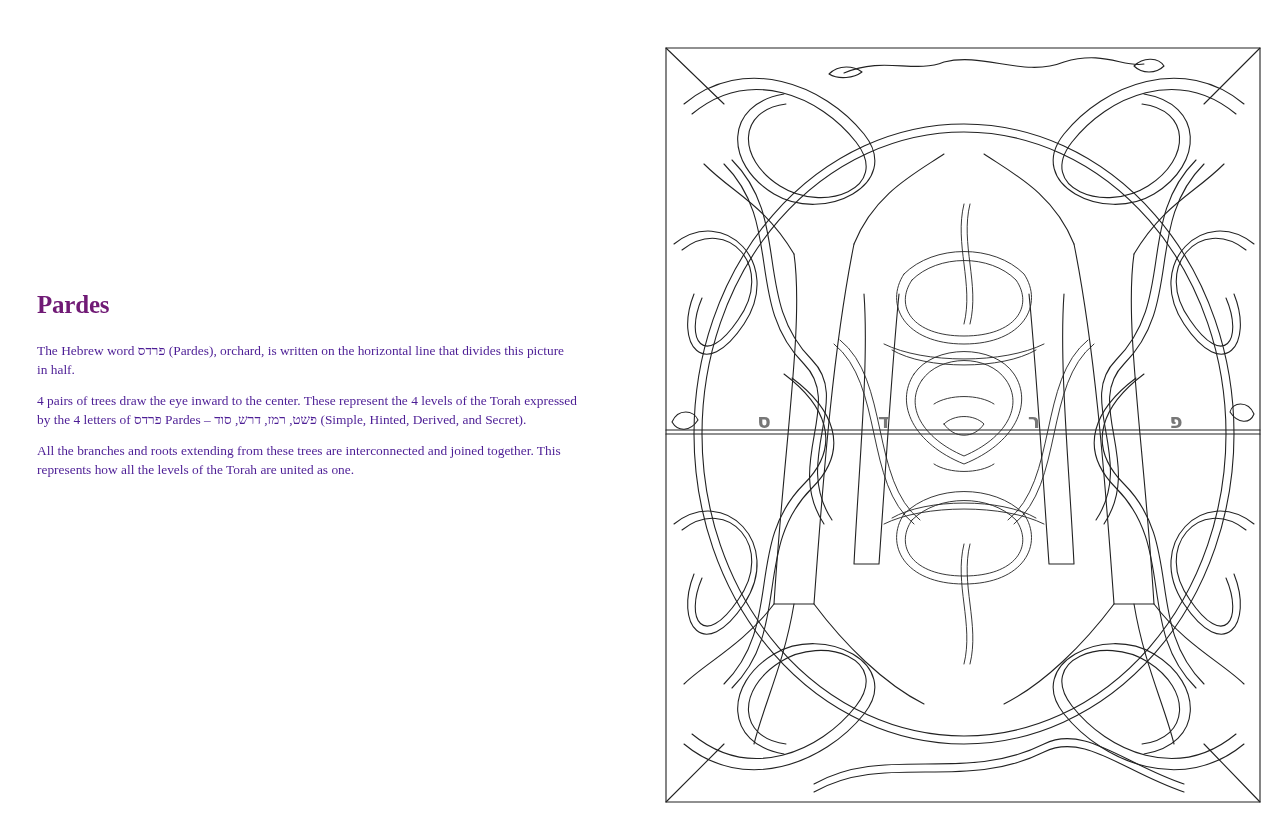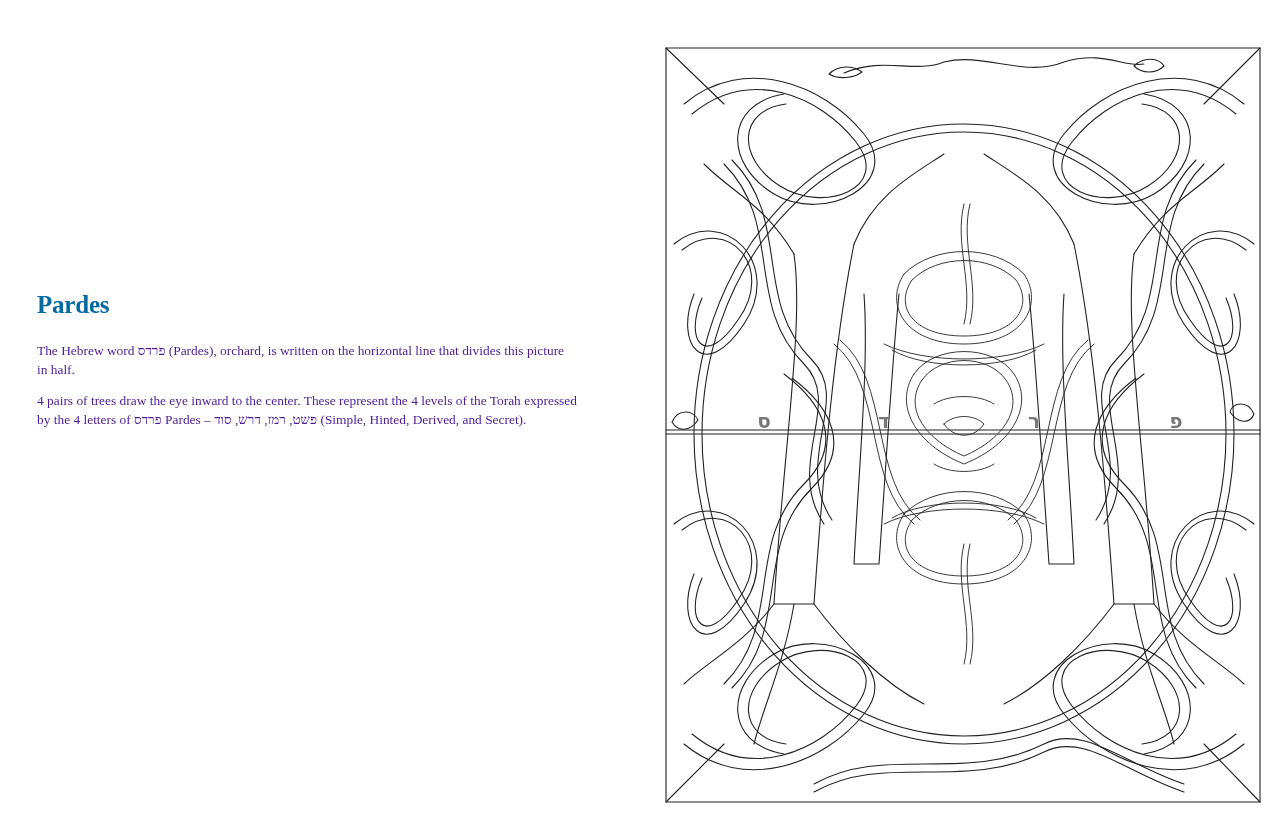--- a/index.html
+++ b/index.html
@@ -10,41 +10,42 @@
       color: #1a1a1a;
     }
     .left-page {
       position: absolute; left: 0; top: 0; width: 640px; height: 820px;
     }
     .text-block {
       position: absolute; left: 37px; top: 291px; width: 540px;
     }
     .title {
       font-size: 25px; font-weight: bold; margin: 0 0 22px 0; letter-spacing: -0.2px;
-      color: #0369a1;
+      color: #701a75;
     }
     .para {
       font-size: 13.4px; line-height: 19px; margin: 0 0 12px 0; color: #4c1d95;
     }
     .right-page {
       position: absolute; left: 640px; top: 0; width: 640px; height: 820px;
     }
     .art {
       position: absolute; left: 24px; top: 44px; width: 600px; height: 762px;
     }
     .art svg { display: block; }
   </style>
 </head>
 <body>
 
 <div class="left-page">
   <div class="text-block">
     <h1 class="title">Pardes</h1>
     <p class="para">The Hebrew word פרדס (Pardes), orchard, is written on the horizontal line that divides this picture in half.</p>
     <p class="para">4 pairs of trees draw the eye inward to the center. These represent the 4 levels of the Torah expressed by the 4 letters of פרדס Pardes – פשט, רמז, דרש, סוד (Simple, Hinted, Derived, and Secret).</p>
+    <p class="para">All the branches and roots extending from these trees are interconnected and joined together. This represents how all the levels of the Torah are united as one.</p>
   </div>
 </div>
 
 <div class="right-page">
   <div class="art">
     <svg width="600" height="762" viewBox="0 0 600 762" xmlns="http://www.w3.org/2000/svg">
       <g fill="none" stroke="#222" stroke-width="1.1" stroke-linecap="round" stroke-linejoin="round">
 
         <rect x="2" y="4" width="594" height="754"></rect>
         <path d="M2 4 L60 60 M596 4 L540 60 M2 758 L60 700 M596 758 L540 700"></path>

